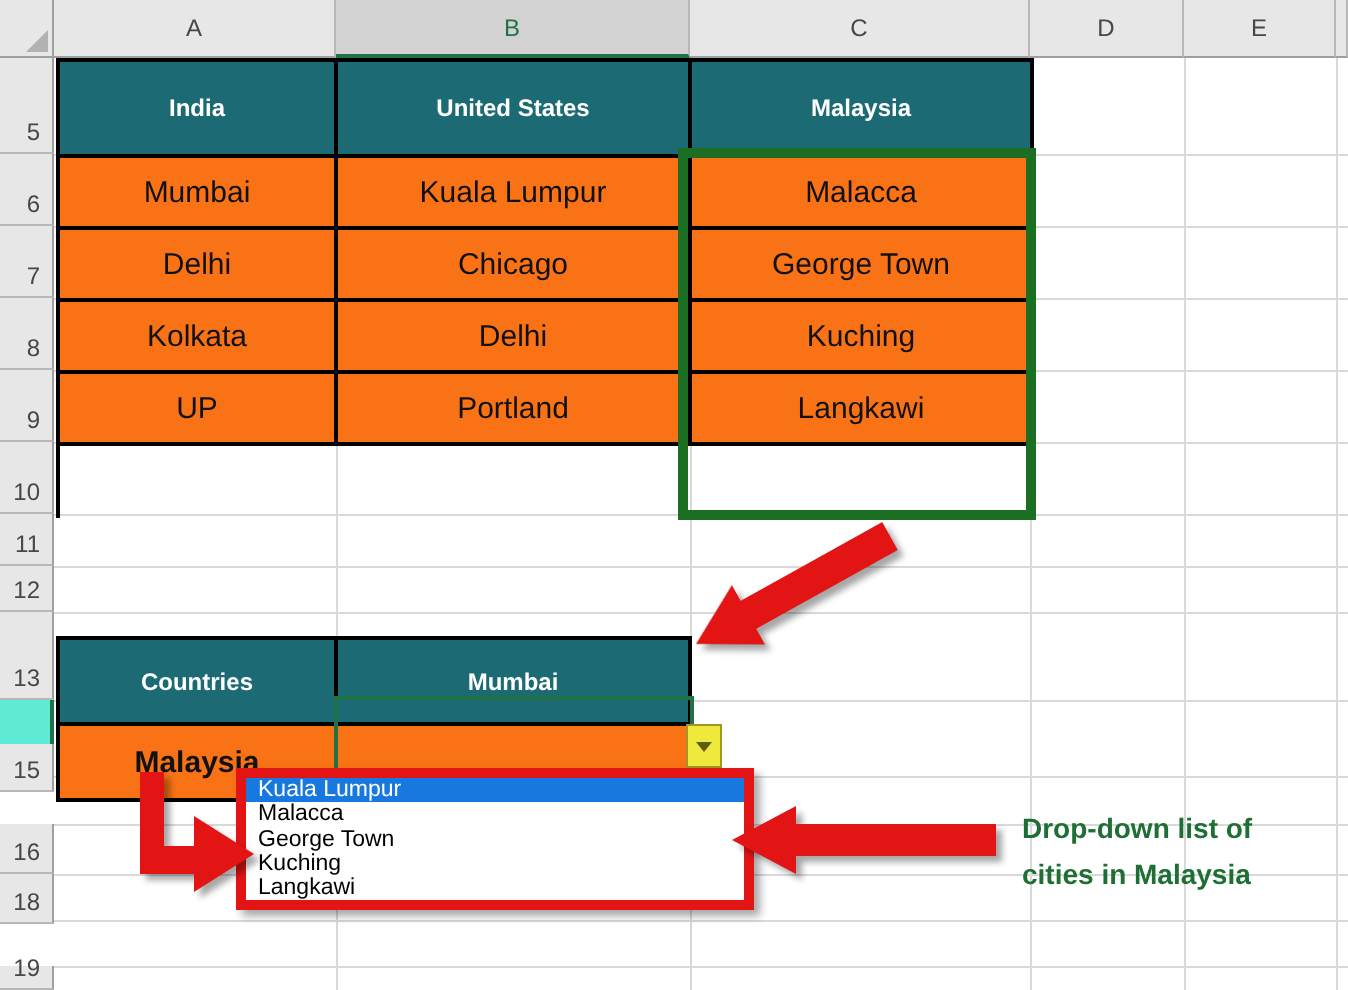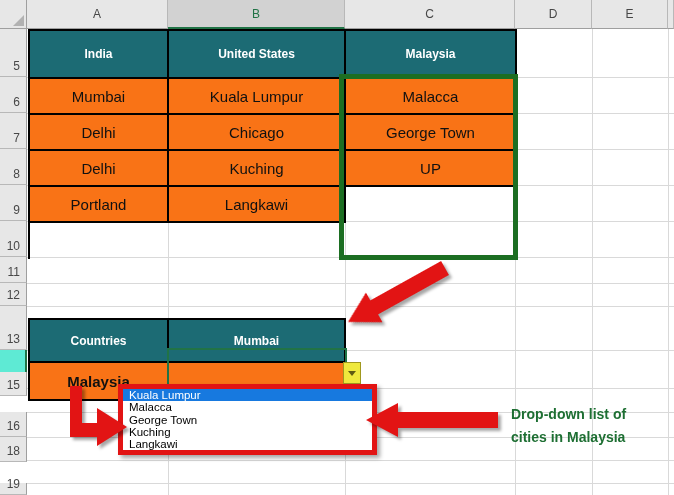--- a/index.html
+++ b/index.html
@@ -104,20 +104,21 @@
   <div class="xtable" style="left:28px;top:29px;grid-template-columns:139px 177px 171px;grid-template-rows:48px 36px 36px 36px 36px 36px">
     <div class="td th">India</div>
     <div class="td th">United States</div>
     <div class="td th">Malaysia</div>
     <div class="td">Mumbai</div>
     <div class="td">Kuala Lumpur</div>
     <div class="td">Malacca</div>
     <div class="td">Delhi</div>
     <div class="td">Chicago</div>
     <div class="td">George Town</div>
+    <div class="td">Kolkata</div>
     <div class="td">Delhi</div>
     <div class="td">Kuching</div>
     <div class="td">UP</div>
     <div class="td">Portland</div>
     <div class="td">Langkawi</div>
   </div>
 
   <div class="xtable" style="left:28px;top:318px;grid-template-columns:139px 177px;grid-template-rows:43px 38px">
     <div class="td th">Countries</div>
     <div class="td th">Mumbai</div>

